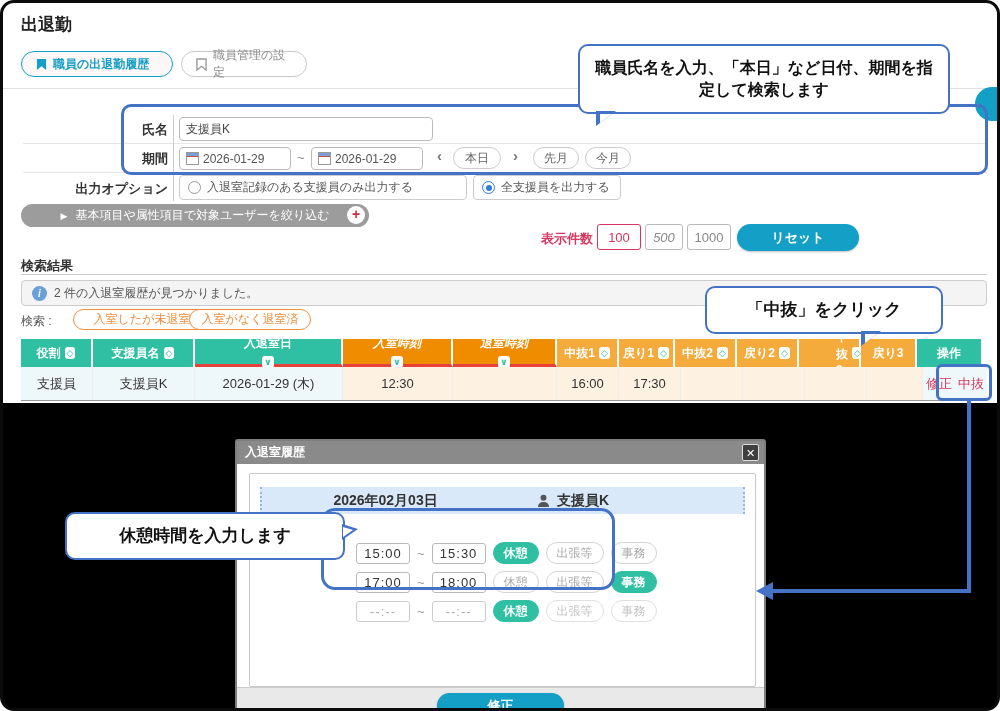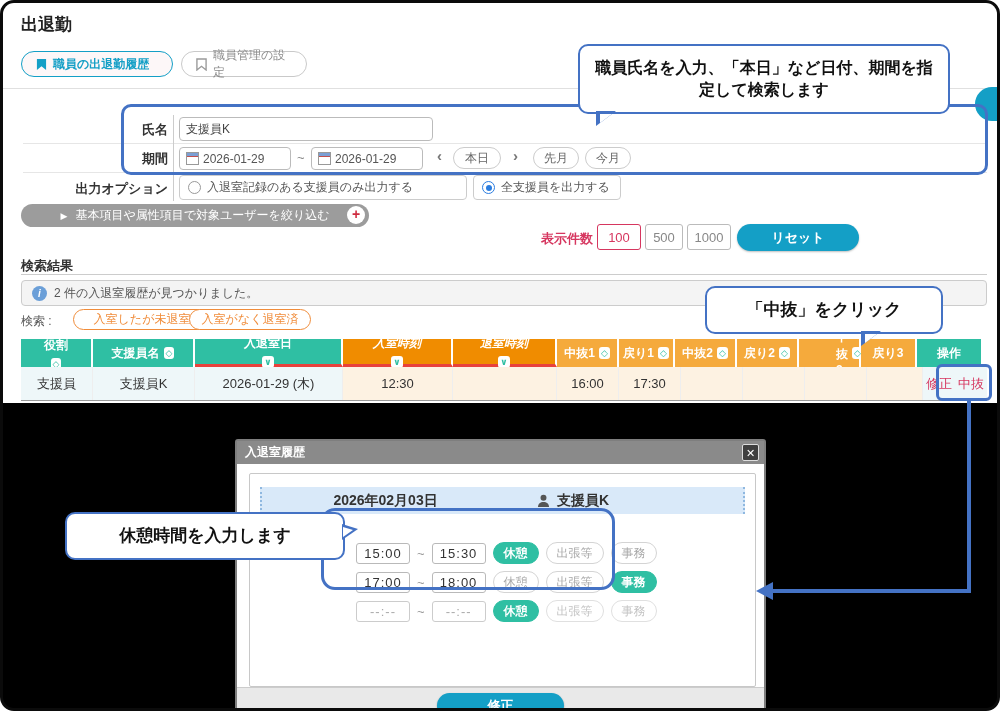--- a/index.html
+++ b/index.html
@@ -202,39 +202,39 @@
     </div>
 
     <div class="filter-pill">
       <span style="font-size:9px;">▶</span>
       <span>基本項目や属性項目で対象ユーザーを絞り込む</span>
       <span class="plus-circle">+</span>
     </div>
 
     <div class="count-label">表示件数</div>
     <div class="count-btn sel" style="left:594px;width:44px;">100</div>
-    <div class="count-btn unsel" style="left:642px;width:38px;">500</div>
+    <div class="count-btn unsel" style="left:642px;width:38px;font-style:italic;">500</div>
     <div class="count-btn unsel" style="left:684px;width:44px;">1000</div>
     <div class="teal-btn" style="left:734px;width:122px;">リセット</div>
 
     <div class="section-title">検索結果</div>
     <div class="section-line"></div>
 
     <div class="info-bar">
       <span class="info-i">i</span>
       <span>2 件の入退室履歴が見つかりました。</span>
     </div>
 
     <div class="chips-label">検索 :</div>
     <div class="chip" style="left:70px;width:138px;">入室したが未退室</div>
     <div class="chip" style="left:186px;width:122px;">入室がなく退室済</div>
 
     <div class="rtable">
       <div class="hrow">
-        <div class="th teal" style="width:72px;flex-direction:column;">
+        <div class="th teal" style="width:72px;">
           <span>役割</span>
             <span class="sort">◇</span>
           </div>
         <div class="th teal" style="width:102px;">
           <span>支援員名</span>
             <span class="sort">◇</span>
           </div>
         <div class="th teal redline" style="width:148px;">
           <span>入退室日</span>
             <span class="sort">∨</span>

